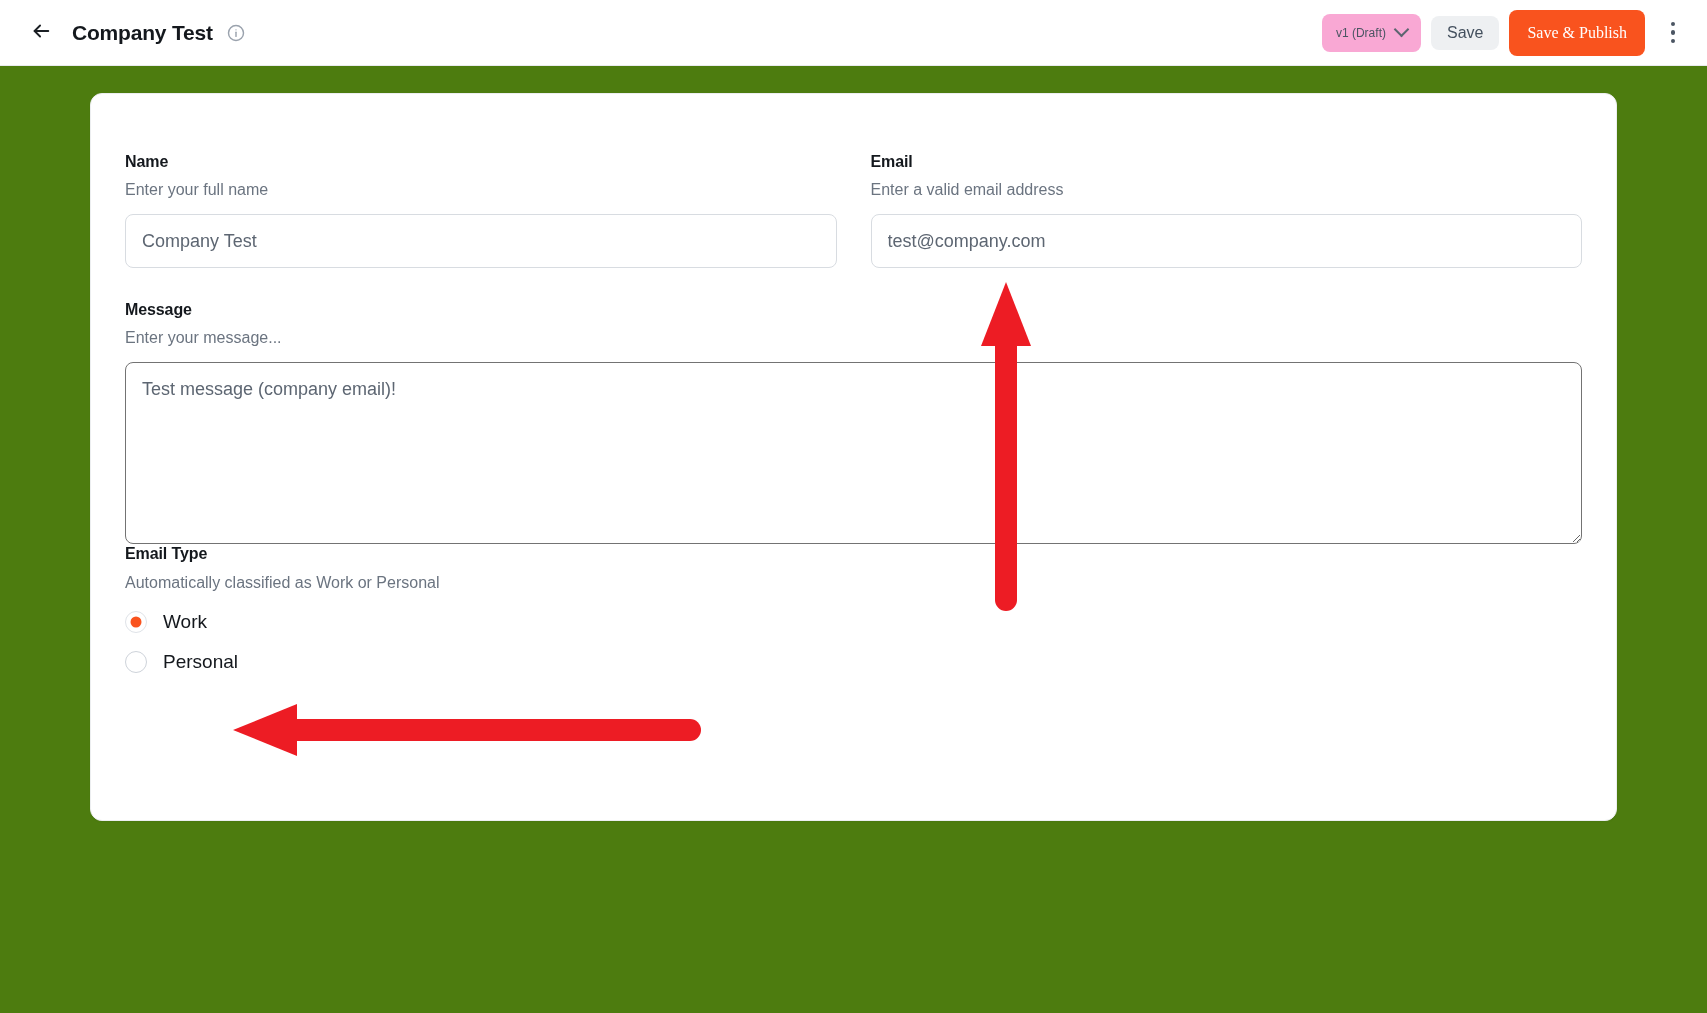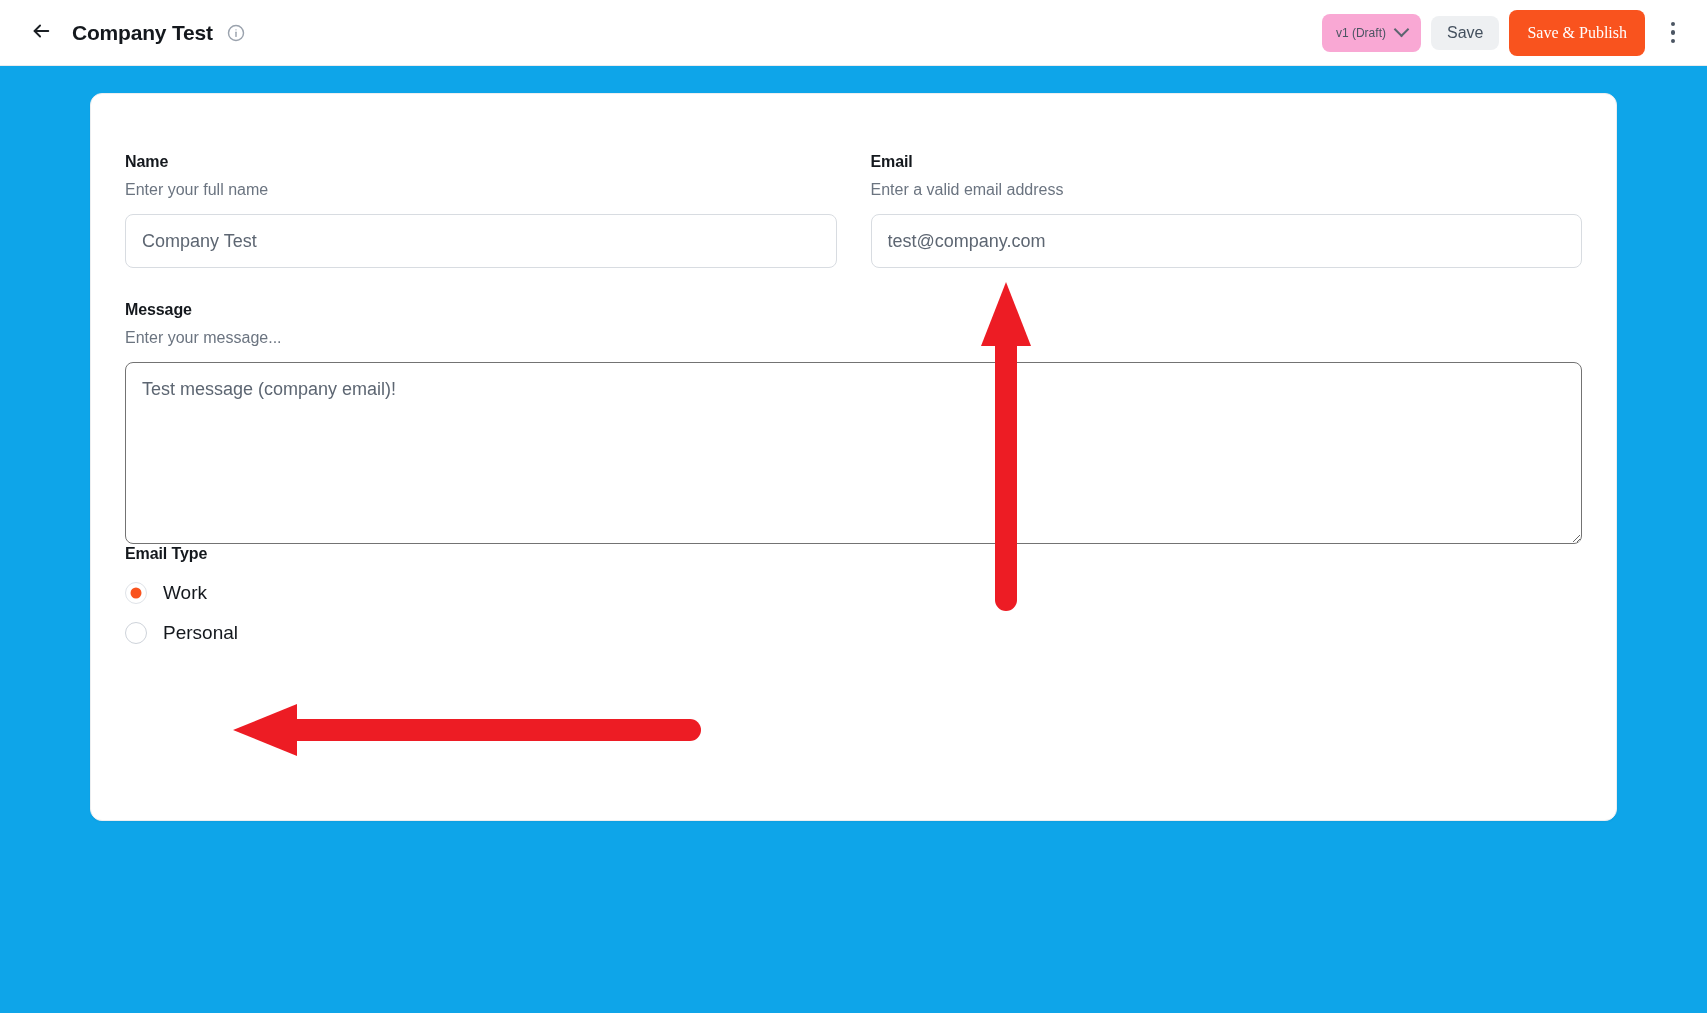--- a/index.html
+++ b/index.html
@@ -147,21 +147,21 @@
     width: 4.5px;
     height: 4.5px;
     border-radius: 50%;
     background: #4b5563;
   }
 
   
   .page-body {
     position: relative;
     height: calc(1013px - 66px);
-    background: #0ea5e9;
+    background: #4d7c0f;
     padding: 27px 90px 0 90px;
   }
 
   .form-card {
     position: relative;
     background: #ffffff;
     border-radius: 12px;
     border: 1px solid #eceef0;
     box-shadow: 0 1px 2px rgba(16, 24, 40, 0.04);
     padding: 58px 34px 58px 34px;
@@ -343,20 +343,21 @@
     </div>
 
     <div class="field message-block">
       <span class="field-label">Message</span>
       <span class="field-help">Enter your message...</span>
       <textarea class="text-area" placeholder="Enter your message..." style="">Test message (company email)!</textarea>
     </div>
 
     <div class="radio-block">
       <span class="field-label">Email Type</span>
+      <span class="field-help">Automatically classified as Work or Personal</span>
 
       <div class="radio-row">
         <span class="radio-dot checked"></span>
         <span class="radio-label">Work</span>
       </div>
 
       <div class="radio-row">
         <span class="radio-dot"></span>
         <span class="radio-label">Personal</span>
       </div>

